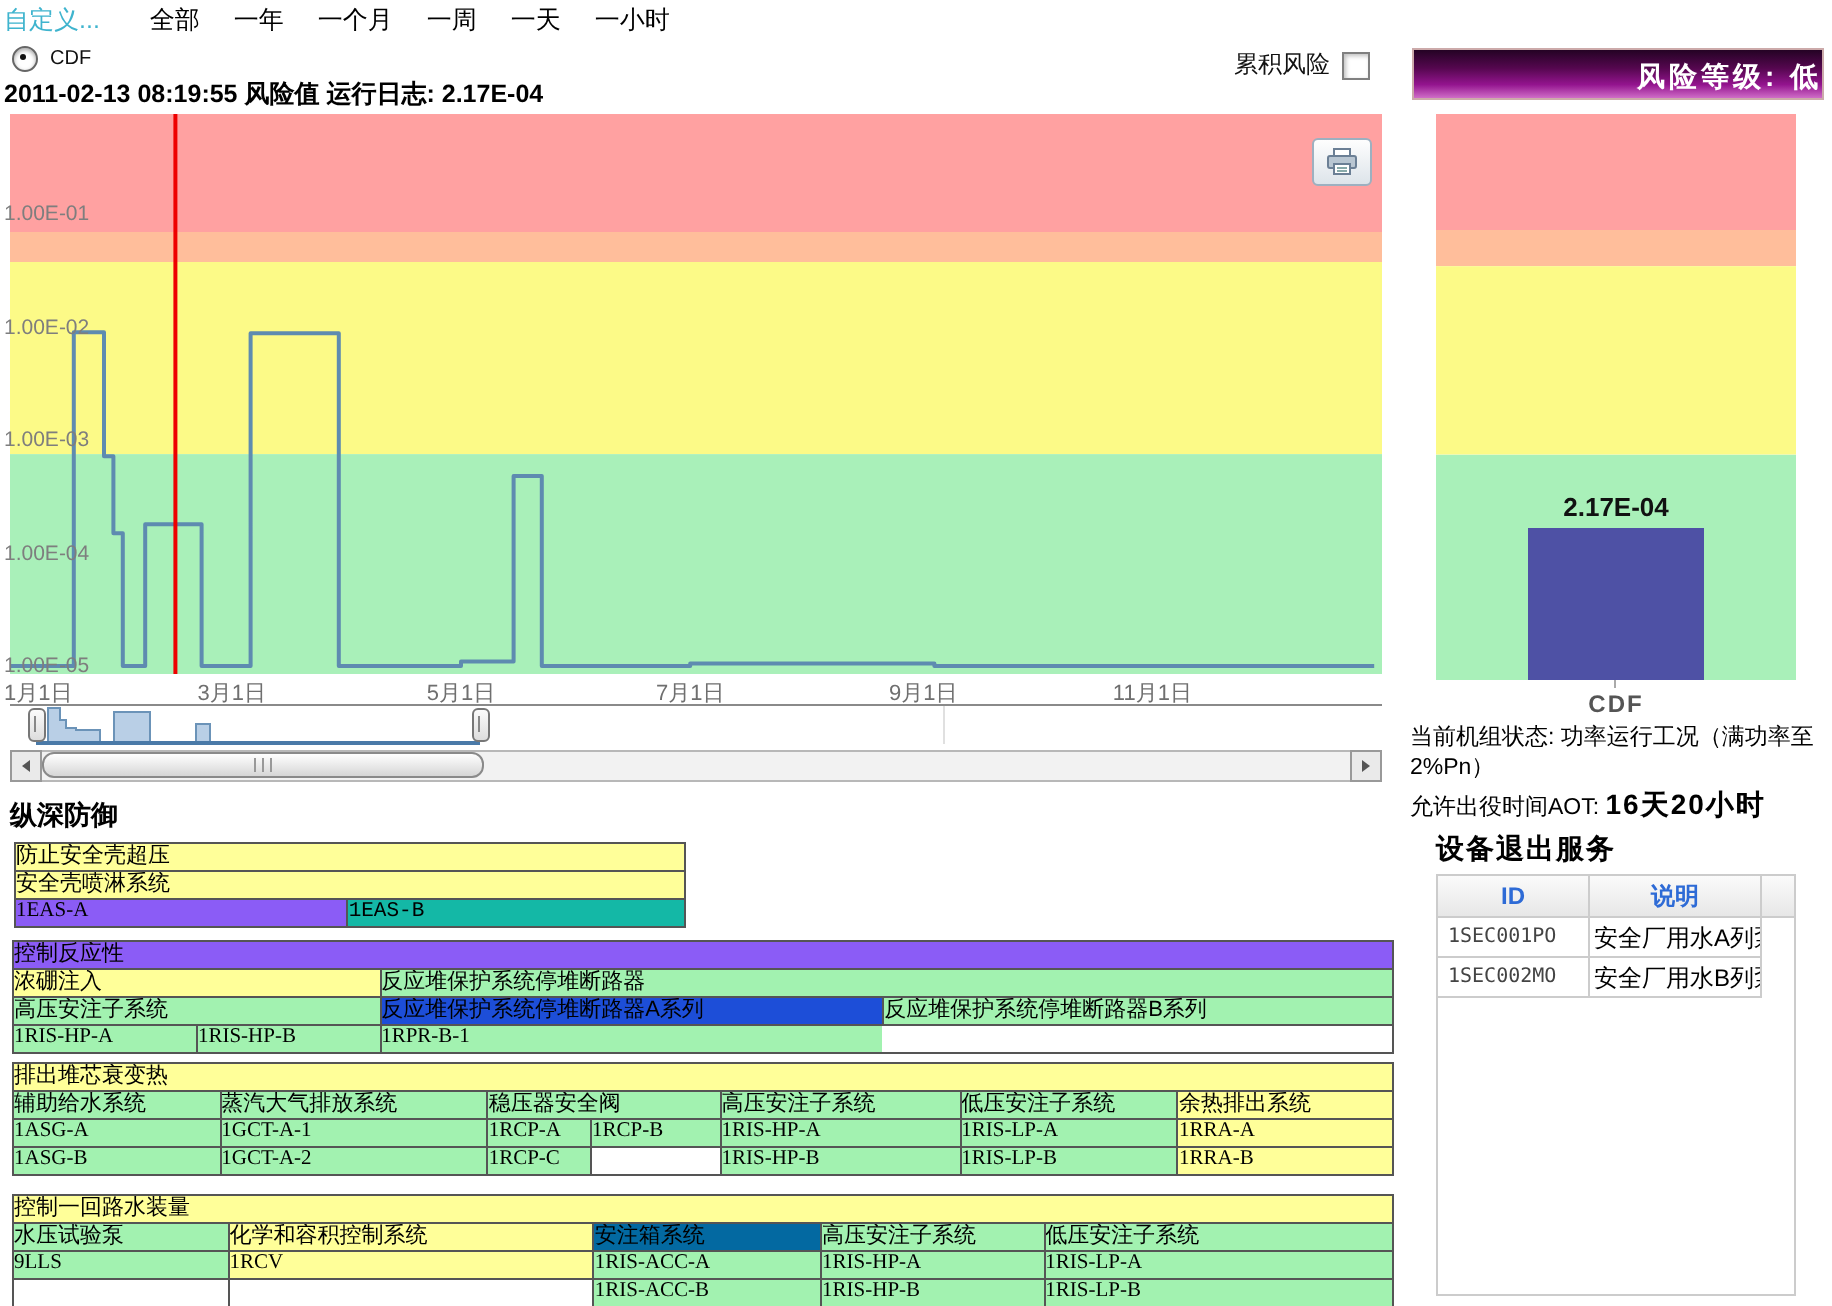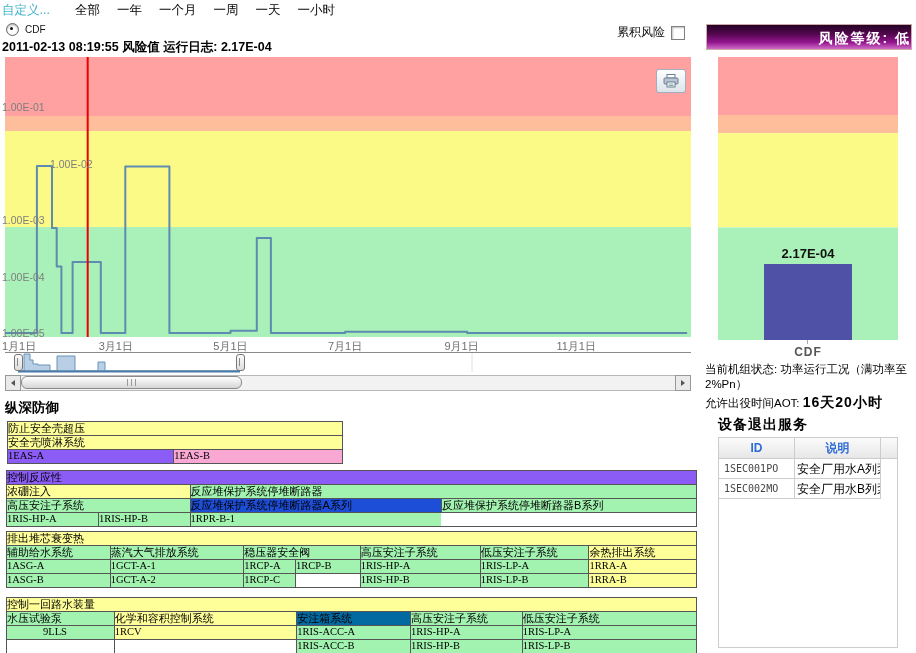--- a/index.html
+++ b/index.html
@@ -111,21 +111,21 @@
   <svg id="main-chart" class="abs" style="left:0;top:57px" width="696" height="281">
       <rect x="5" y="0.009061936882574173" width="686" height="58.989510307550354" fill="#ffa1a1"></rect>
       <rect x="5" y="58.99857224443293" width="686" height="15.003314517154216" fill="#ffbe9b"></rect>
       <rect x="5" y="74.00188676158714" width="686" height="96.05715185678181" fill="#fcfa87"></rect>
       <rect x="5" y="170.05903861836896" width="686" height="109.92879207877348" fill="#a9f0b9"></rect>
       <polyline points="5.0,276.0 36.9,276.0 36.9,109.1 52.0,109.1 52.0,171.1 56.7,171.1 56.7,209.6 61.4,209.6 61.4,276.0 72.6,276.0 72.6,205.1 100.8,205.1 100.8,276.0 125.3,276.0 125.3,109.6 169.4,109.6 169.4,276.0 230.5,276.0 230.5,273.7 256.8,273.7 256.8,181.0 270.9,181.0 270.9,276.0 345.1,276.0 345.1,274.8 467.2,274.8 467.2,276.0 687.1,276.0" fill="none" stroke="#5e8bb0" stroke-width="2" stroke-linejoin="round"></polyline>
       <line x1="87.7" y1="0" x2="87.7" y2="280" stroke="#ee0000" stroke-width="2"></line>
     </svg>
   <div id="yticks">
       <div class="ytick" style="top: 107px;">1.00E-01</div>
-      <div class="ytick" style="top: 163.5px; margin-left: 48px;">1.00E-02</div>
+      <div class="ytick" style="top: 163.5px;">1.00E-02</div>
       <div class="ytick" style="top: 220px;">1.00E-03</div>
       <div class="ytick" style="top: 276.5px;">1.00E-04</div>
       <div class="ytick" style="top: 333px;">1.00E-05</div>
     </div>
   <div id="xticks">
       <div class="xtick" style="left: 2px;">1月1日</div>
       <div class="xtick" style="left: 115.861px; transform: translateX(-50%);">3月1日</div>
       <div class="xtick" style="left: 230.48px; transform: translateX(-50%);">5月1日</div>
       <div class="xtick" style="left: 345.099px; transform: translateX(-50%);">7月1日</div>
       <div class="xtick" style="left: 461.597px; transform: translateX(-50%);">9月1日</div>
@@ -166,21 +166,21 @@
   <div id="dtables">
       <div class="dtable" style="left: 7px; top: 421px; width: 336px;">
         <div class="drow">
           <span class="dcell" style="width: 100%; background: rgb(255, 255, 153);">防止安全壳超压</span>
         </div>
         <div class="drow">
           <span class="dcell" style="width: 100%; background: rgb(255, 255, 153);">安全壳喷淋系统</span>
         </div>
         <div class="drow">
           <span class="dcell code" style="width: 49.5%; background: #8b5cf6;">1EAS-A</span>
-          <span class="dcell code" style="width: 50.5%; background: #f9a8d4;">1EAS-B</span>
+          <span class="dcell code" style="width: 50.5%; background: #14b8a6; font-family: Liberation Mono, monospace;">1EAS-B</span>
         </div>
       </div>
       <div class="dtable" style="left: 6px; top: 470px; width: 691px;">
         <div class="drow">
           <span class="dcell" style="width: 100%; background: #8b5cf6;">控制反应性</span>
         </div>
         <div class="drow">
           <span class="dcell" style="width: 26.5%; background: rgb(255, 255, 153);">浓硼注入</span>
           <span class="dcell" style="width: 73.5%; background: rgb(162, 242, 176);">反应堆保护系统停堆断路器</span>
         </div>
@@ -231,21 +231,21 @@
           <span class="dcell" style="width: 100%; background: rgb(255, 255, 153);">控制一回路水装量</span>
         </div>
         <div class="drow">
           <span class="dcell" style="width: 15.5%; background: rgb(162, 242, 176);">水压试验泵</span>
           <span class="dcell" style="width: 26.5%; background: rgb(255, 255, 153);">化学和容积控制系统</span>
           <span class="dcell" style="width: 16.5%; background: #0369a1;">安注箱系统</span>
           <span class="dcell" style="width: 16.2%; background: rgb(162, 242, 176);">高压安注子系统</span>
           <span class="dcell" style="width: 25.3%; background: rgb(162, 242, 176);">低压安注子系统</span>
         </div>
         <div class="drow">
-          <span class="dcell code" style="width: 15.5%; background: rgb(162, 242, 176); padding-left: 36px;">9LLS</span>
+          <span class="dcell code" style="width: 15.5%; background: rgb(162, 242, 176);">9LLS</span>
           <span class="dcell code" style="width: 26.5%; background: rgb(255, 255, 153);">1RCV</span>
           <span class="dcell code" style="width: 16.5%; background: rgb(162, 242, 176);">1RIS-ACC-A</span>
           <span class="dcell code" style="width: 16.2%; background: rgb(162, 242, 176);">1RIS-HP-A</span>
           <span class="dcell code" style="width: 25.3%; background: rgb(162, 242, 176);">1RIS-LP-A</span>
         </div>
         <div class="drow">
           <span class="dcell" style="width: 15.5%; background: rgb(255, 255, 255);"></span>
           <span class="dcell" style="width: 26.5%; background: rgb(255, 255, 255);"></span>
           <span class="dcell code" style="width: 16.5%; background: rgb(162, 242, 176);">1RIS-ACC-B</span>
           <span class="dcell code" style="width: 16.2%; background: rgb(162, 242, 176);">1RIS-HP-B</span>

